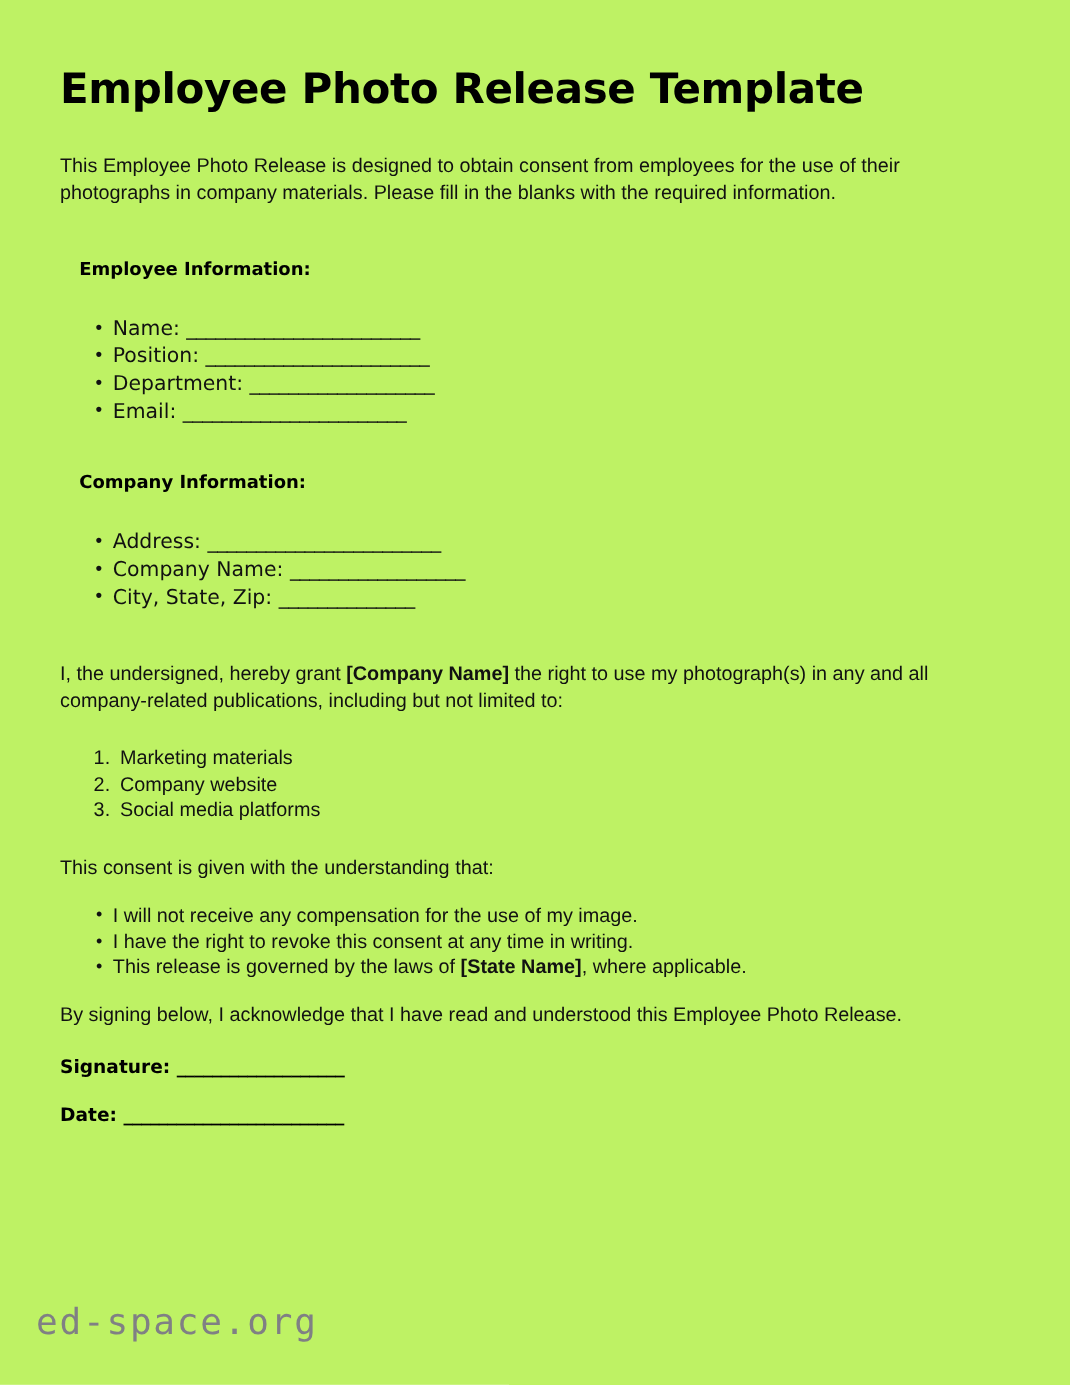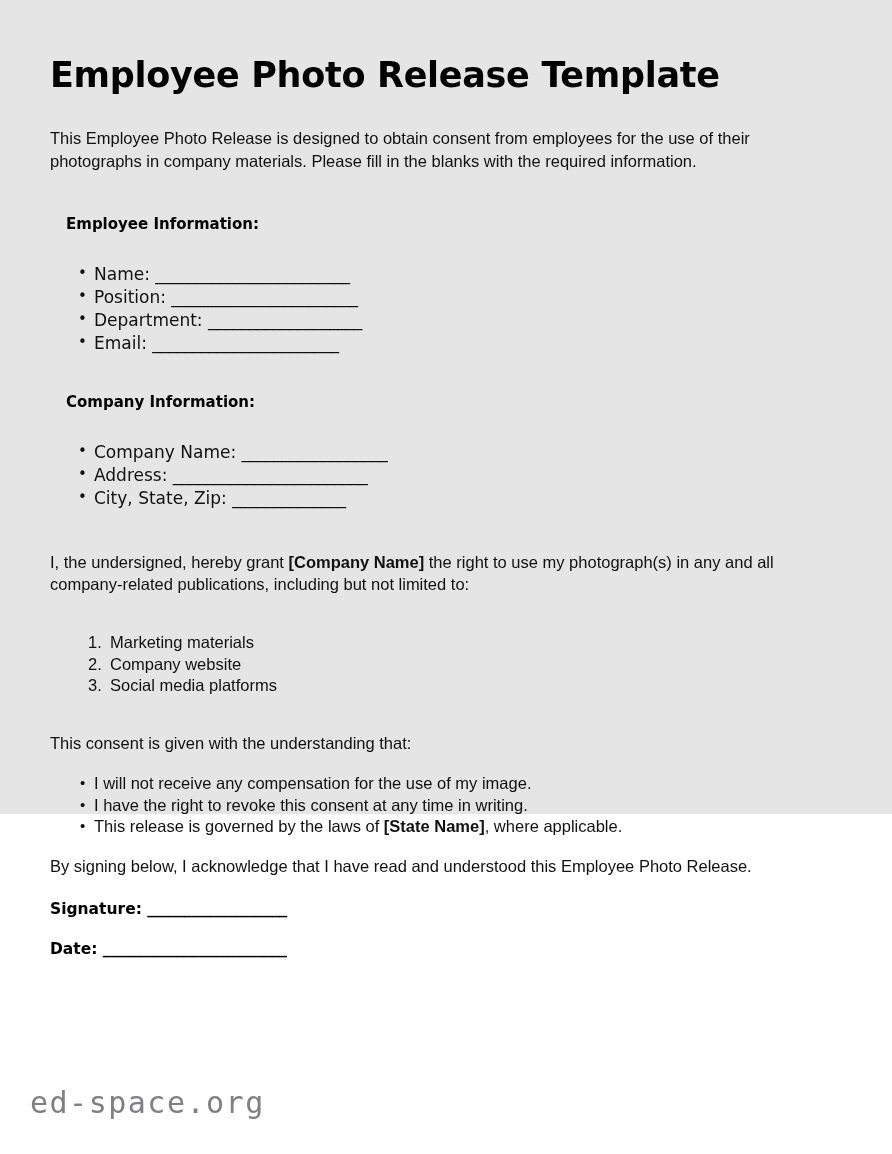--- a/index.html
+++ b/index.html
@@ -13,22 +13,22 @@
     position: relative;
     overflow: hidden;
     font-family: "Liberation Sans", sans-serif;
     color: #000000;
     -webkit-font-smoothing: antialiased;
   }
   .page {
     position: absolute;
     left: 0; top: 0;
     width: 892px;
-    height: 814px;
-    background: #e5e5e5;
+    height: 1154px;
+    background: #bef264;
   }
   .content {
     position: absolute;
     left: 50px;
     top: 55px;
     width: 792px;
   }
 
   h1.doc-title {
     font-family: "DejaVu Sans", sans-serif;
@@ -92,21 +92,21 @@
     content: "\2022";
     position: absolute;
     left: 30px;
     top: 0;
     font-size: 15px;
     line-height: 1.3;
   }
 
   ol.numbered-list {
     list-style: none;
-    margin: 18px;
+    margin: 8px;
     padding: 0;
     counter-reset: numlist;
   }
   ol.numbered-list > li {
     position: relative;
     counter-increment: numlist;
     font-family: "Liberation Sans", sans-serif;
     font-size: 16.5px;
     line-height: 1.3;
     padding-left: 42px;
@@ -185,26 +185,26 @@
         <span class="blank-rule">_______________________</span>
       </li>
     </ul>
 
     <div class="gap-lg"></div>
 
     <h2 class="section-heading">Company Information:</h2>
     <div class="gap-sm"></div>
     <ul class="blank-list">
       <li>
+        <span>Address:</span>
+        <span class="blank-rule">________________________</span>
+      </li>
+      <li>
         <span>Company Name:</span>
         <span class="blank-rule">__________________</span>
-      </li>
-      <li>
-        <span>Address:</span>
-        <span class="blank-rule">________________________</span>
       </li>
       <li>
         <span>City, State, Zip:</span>
         <span class="blank-rule">______________</span>
       </li>
     </ul>
 
     <div class="gap-lg"></div>
 
 

